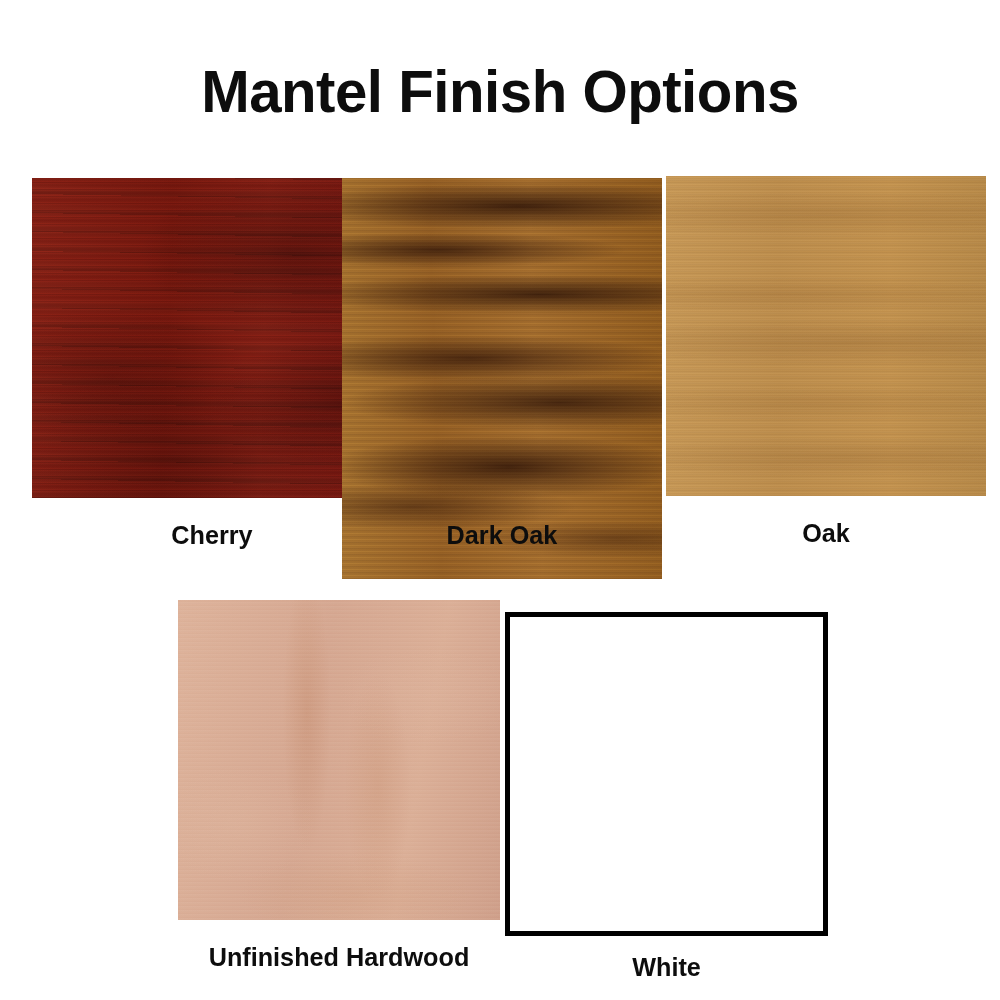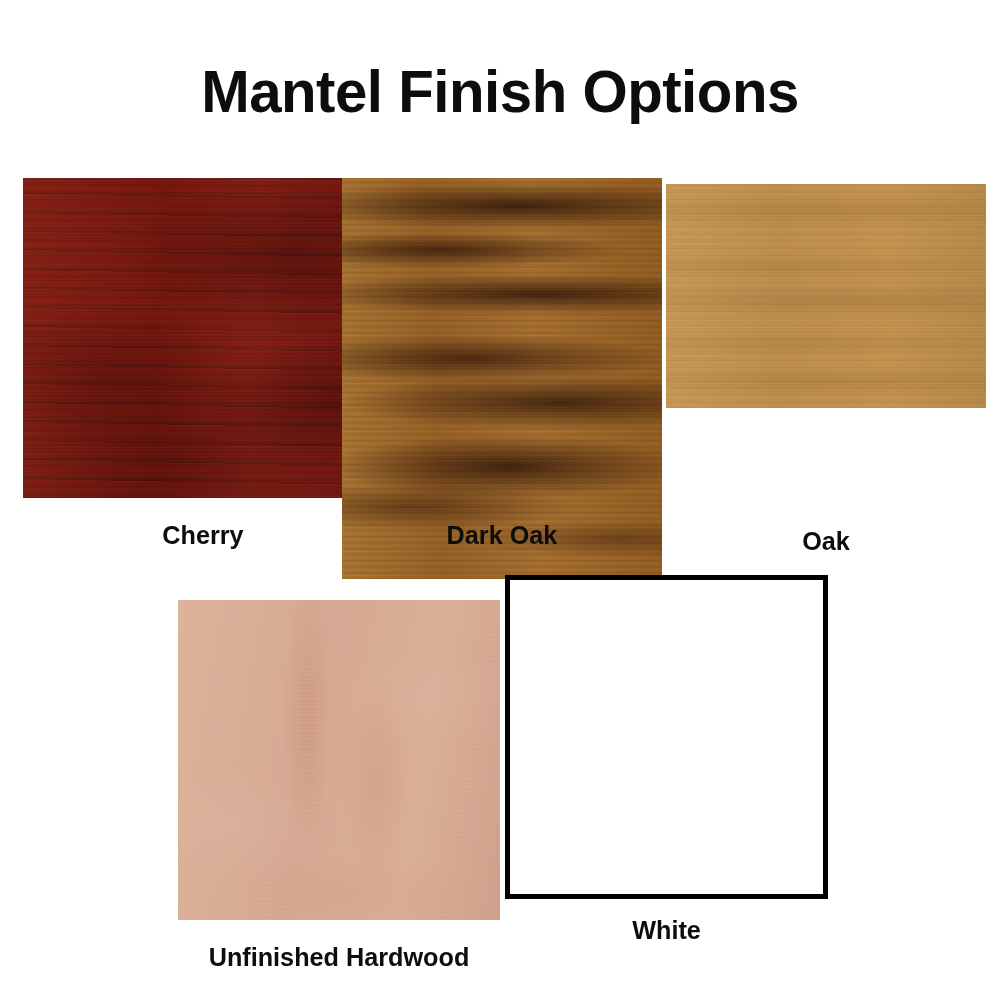--- a/index.html
+++ b/index.html
@@ -139,38 +139,38 @@
     box-sizing: border-box;
   }
 </style>
 </head>
 <body>
 
 <div id="page-title">Mantel Finish Options</div>
 
 <div class="swatch-grid">
 
-  <div class="swatch-cell" style="left:23px; top:178px; width:360px; height:320px;">
+  <div class="swatch-cell" style="left:32px; top:178px; width:360px; height:320px;">
     <div class="swatch tex-cherry"></div>
     <div class="swatch-label" style="top:344px;">Cherry</div>
   </div>
 
   <div class="swatch-cell" style="left:342px; top:178px; width:320px; height:401px;">
     <div class="swatch tex-darkoak"></div>
     <div class="swatch-label" style="top:344px;">Dark Oak</div>
   </div>
 
-  <div class="swatch-cell" style="left:666px; top:184px; width:320px; height:224px;">
+  <div class="swatch-cell" style="left:666px; top:176px; width:320px; height:320px;">
     <div class="swatch tex-oak"></div>
     <div class="swatch-label" style="top:344px;">Oak</div>
   </div>
 
   <div class="swatch-cell" style="left:178px; top:600px; width:322px; height:320px;">
     <div class="swatch tex-hardwood"></div>
     <div class="swatch-label" style="top:344px;">Unfinished Hardwood</div>
   </div>
 
-  <div class="swatch-cell" style="left:505px; top:575px; width:323px; height:324px;">
+  <div class="swatch-cell" style="left:505px; top:612px; width:323px; height:324px;">
     <div class="swatch tex-white"></div>
     <div class="swatch-label" style="top:342px;">White</div>
   </div>
 
 </div>
 
 </body></html>

